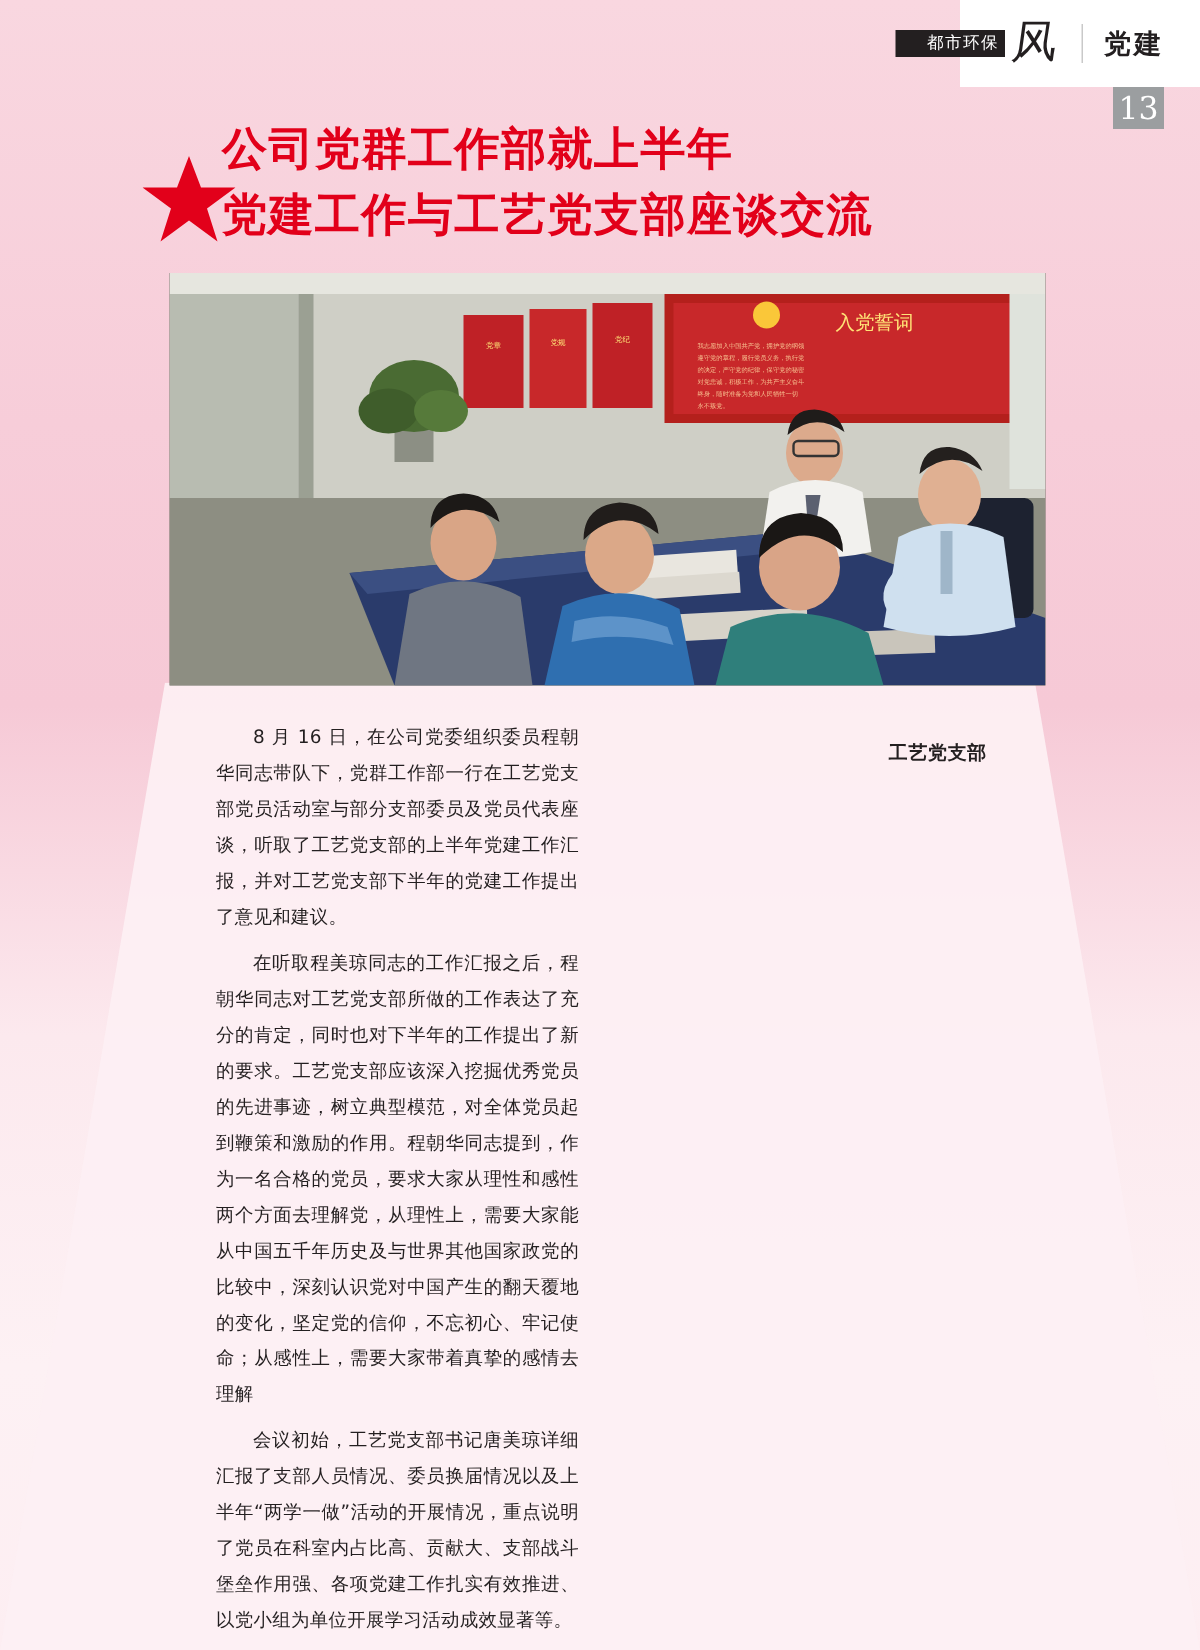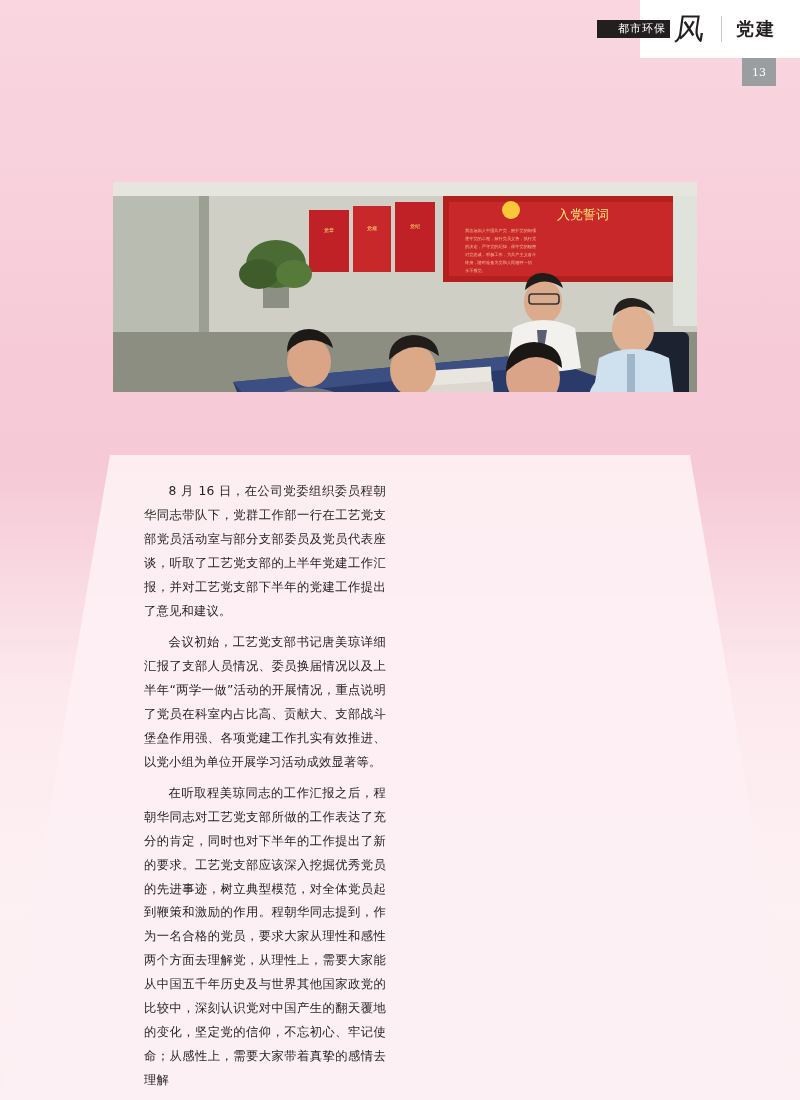--- a/index.html
+++ b/index.html
@@ -83,21 +83,21 @@
     font-family: Liberation Serif, serif;
   }
   .page-num {
     position: absolute;
     top: 58px;
     right: 24px;
     width: 34px;
     height: 28px;
     background: #9b9ea0;
     color: #ffffff;
-    font-size: 11px;
+    font-size: 21px;
     display: flex;
     align-items: center;
     justify-content: center;
     font-family: "DejaVu Serif", serif;
   }
 
   
   .title-wrap {
     position: absolute;
     top: 78px;
@@ -123,21 +123,21 @@
     text-align: left;
     padding-left: 48px;
   }
 
   
   .photo {
     position: absolute;
     left: 113px;
     top: 182px;
     width: 584px;
-    height: 210px;
+    height: 275px;
     overflow: hidden;
     background: #6a6f63;
   }
   .photo svg { display: block; }
 
   
   .columns {
     position: absolute;
     top: 480px;
     left: 144px;
@@ -182,20 +182,29 @@
   <div class="header">
     <div class="masthead">
       <span class="masthead-box">都市环保</span>
       <span class="masthead-logo">风</span>
     </div>
     <div class="header-divider"></div>
     <div class="header-section">党建</div>
   </div>
   <div class="page-num">13</div>
 
+  <div class="title-wrap">
+    <div class="star">
+      <svg width="62" height="60" viewBox="0 0 62 60" aria-hidden="true">
+        <polygon points="31,2 39,23 62,23 43,37 50,59 31,45 12,59 19,37 0,23 23,23" fill="#e2001a"></polygon>
+      </svg>
+    </div>
+    <div class="title-line">公司党群工作部就上半年</div>
+    <div class="title-line">党建工作与工艺党支部座谈交流</div>
+  </div>
 
   <div class="photo">
     <svg width="584" height="275" viewBox="0 0 584 275" aria-hidden="true">
 
       <rect x="0" y="0" width="584" height="150" fill="#cfcfc6"></rect>
       <rect x="0" y="0" width="584" height="14" fill="#e6e6df"></rect>
 
       <rect x="330" y="14" width="250" height="86" fill="#b4201c"></rect>
       <rect x="336" y="20" width="238" height="74" fill="#c8282a"></rect>
       <text x="470" y="37" fill="#ffe477" font-size="13" font-family="DejaVu Sans, sans-serif" text-anchor="middle">入党誓词</text>
@@ -276,19 +285,20 @@
         <path d="M374 236 q46 -20 92 4 l10 35 q-58 12 -112 0z" fill="#2f7f7b"></path>
       </g>
 
       <rect x="560" y="14" width="24" height="130" fill="#dfe3dc"></rect>
     </svg>
   </div>
 
   <div class="columns">
     <div class="col">
       <p class="indent">8 月 16 日，在公司党委组织委员程朝华同志带队下，党群工作部一行在工艺党支部党员活动室与部分支部委员及党员代表座谈，听取了工艺党支部的上半年党建工作汇报，并对工艺党支部下半年的党建工作提出了意见和建议。</p>
+      <p class="indent">在听取程美琼同志的工作汇报之后，程朝华同志对工艺党支部所做的工作表达了充分的肯定，同时也对下半年的工作提出了新的要求。工艺党支部应该深入挖掘优秀党员的先进事迹，树立典型模范，对全体党员起到鞭策和激励的作用。程朝华同志提到，作为一名合格的党员，要求大家从理性和感性两个方面去理解党，从理性上，需要大家能从中国五千年历史及与世界其他国家政党的比较中，深刻认识党对中国产生的翻天覆地的变化，坚定党的信仰，不忘初心、牢记使命；从感性上，需要大家带着真挚的感情去理解</p>
       <p class="indent">会议初始，工艺党支部书记唐美琼详细汇报了支部人员情况、委员换届情况以及上半年“两学一做”活动的开展情况，重点说明了党员在科室内占比高、贡献大、支部战斗堡垒作用强、各项党建工作扎实有效推进、以党小组为单位开展学习活动成效显著等。</p>
-      <p class="indent">在听取程美琼同志的工作汇报之后，程朝华同志对工艺党支部所做的工作表达了充分的肯定，同时也对下半年的工作提出了新的要求。工艺党支部应该深入挖掘优秀党员的先进事迹，树立典型模范，对全体党员起到鞭策和激励的作用。程朝华同志提到，作为一名合格的党员，要求大家从理性和感性两个方面去理解党，从理性上，需要大家能从中国五千年历史及与世界其他国家政党的比较中，深刻认识党对中国产生的翻天覆地的变化，坚定党的信仰，不忘初心、牢记使命；从感性上，需要大家带着真挚的感情去理解</p>
     </div>
     <div class="col">
+      <div class="signature">工艺党支部</div>
     </div>
   </div>
 </div>
 
 </body></html>

